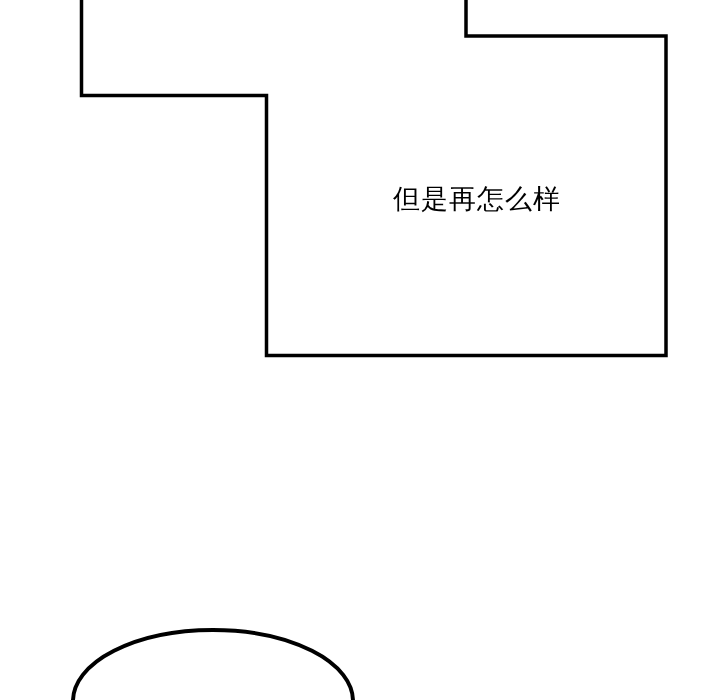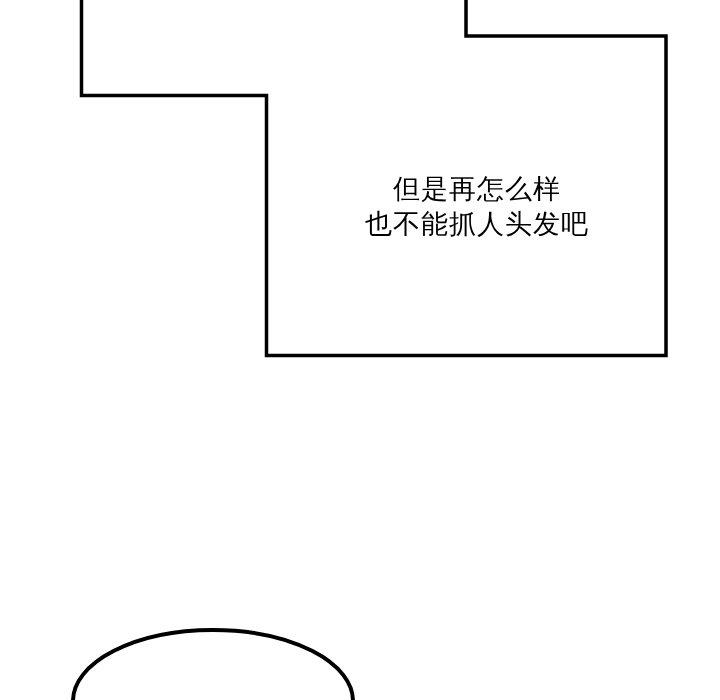--- a/index.html
+++ b/index.html
@@ -18,21 +18,21 @@
   }
   #lineart {
     position: absolute;
     left: 0;
     top: 0;
     z-index: 1;
   }
   .dialogue {
     position: absolute;
     left: 477px;
-    top: 171px;
+    top: 181px;
     transform: translateX(-50%);
     text-align: center;
     font-size: 27px;
     line-height: 35px;
     letter-spacing: 1px;
     white-space: nowrap;
     color: #000000;
     z-index: 2;
   }
   .handwritten-note {
@@ -62,17 +62,16 @@
 
   <svg id="lineart" width="720" height="700" viewBox="0 0 720 700">
 
     <path d="M 81.5 -6 L 81.5 95.5 L 266.5 95.5 L 266.5 355.5 L 666 355.5 L 666 36 L 466 36 L 466 -6" fill="none" stroke="#000000" stroke-width="3.5"></path>
 
     <ellipse cx="213" cy="701" rx="140" ry="71" fill="#ffffff" stroke="#000000" stroke-width="4"></ellipse>
   </svg>
 
   <div class="dialogue">
     <div>但是再怎么样</div>
-    <div>也不能抓人头发吧</div>
   </div>
 
 
 </div>
 
 </body></html>

